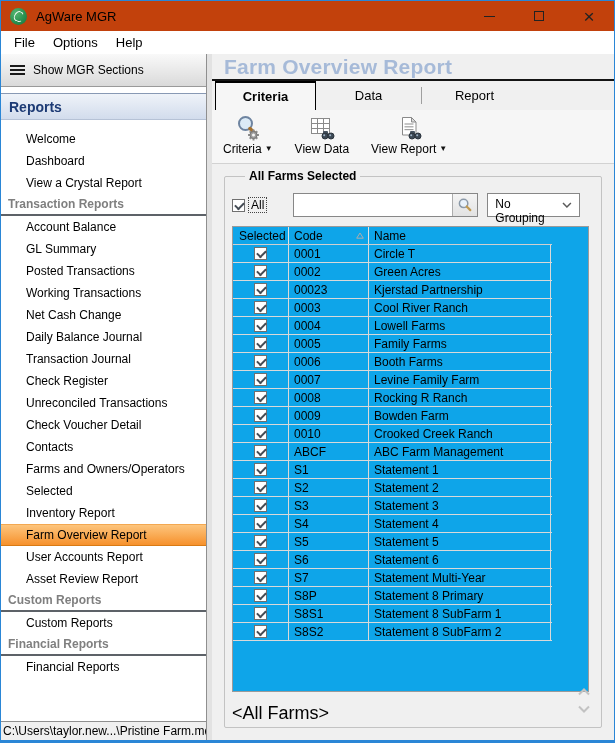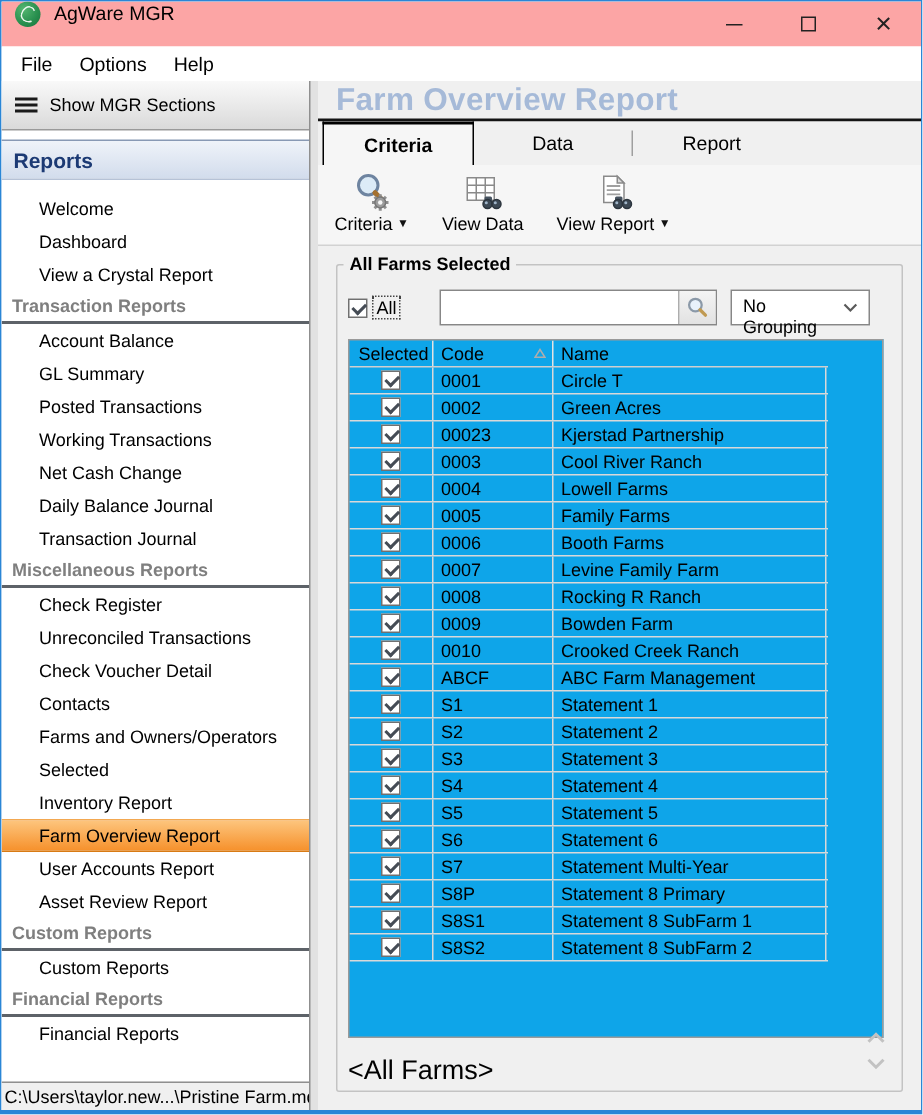--- a/index.html
+++ b/index.html
@@ -3,21 +3,21 @@
 <meta charset="utf-8">
 <style>
   * { box-sizing: border-box; margin: 0; padding: 0; }
   html,body { width:615px; height:743px; }
   body { font-family:"Liberation Sans", sans-serif; font-size:12px; color:#000; background:#fff; }
 
   .window { width:615px; height:743px; border:1px solid #2a86d6; border-bottom:3px solid #2a86d6;
             display:flex; flex-direction:column; background:#fff; overflow:hidden; }
 
   
-  .titlebar { height:30px; flex:0 0 30px; display:flex; background:#fca5a5; }
+  .titlebar { height:30px; flex:0 0 30px; display:flex; align-items:center; background:#c2410c; }
   .app-logo { width:17px; height:17px; border-radius:50%; margin-left:9px; position:relative;
               background:radial-gradient(circle at 34% 30%, #55b671 0%, #2a9150 55%, #15713a 100%); }
   .app-logo::after { content:""; position:absolute; left:4px; top:3px; width:8px; height:9px;
               border:1.4px solid rgba(255,255,255,.9); border-radius:50% 50% 50% 50%/60% 60% 40% 40%;
               border-right-color:transparent; transform:rotate(18deg); }
   .app-title { margin-left:9px; font-size:13px; }
   .win-controls { margin-left:auto; display:flex; height:100%; }
   .win-btn { width:50px; height:100%; display:flex; align-items:center; justify-content:center; cursor:default; }
   .glyph-min { width:11px; height:0; border-top:1.6px solid #222; display:block; }
   .glyph-max { width:10px; height:10px; border:1.4px solid #222; display:block; }
@@ -71,21 +71,21 @@
   .toolbar { height:54px; flex:0 0 54px; background:#f6f6f6; border-bottom:1px solid #d2d2d2;
              display:flex; align-items:flex-start; padding:3px 0 0 6px; gap:12px; }
   .tool-btn { display:flex; flex-direction:column; align-items:center; padding:1px 5px; cursor:default; }
   .tool-icon { width:28px; height:28px; display:block; }
   .tool-label { font-size:12px; display:flex; align-items:center; gap:3px; white-space:nowrap; }
   .caret { font-size:8px; line-height:1; color:#111; }
 
   
   .criteria-area { flex:1; background:#f0f0f0; padding:12px 12px 12px 12px; min-height:0; }
   .groupbox { position:relative; height:100%; border:1px solid #c3c3c3; border-radius:2px; padding:0 0 0 7px; }
-  .group-label { position:absolute; top:-8px; left:4px; background:#f0f0f0; padding:0 4px;
+  .group-label { position:absolute; top:-8px; left:20px; background:#f0f0f0; padding:0 4px;
                  font-weight:bold; font-size:12px; }
 
   .controls-row { margin-top:16px; display:flex; align-items:center; }
   .cb { width:13px; height:13px; border:1px solid #707070; background:#fff; position:relative; flex:0 0 13px; }
   .cb.checked::after { content:""; position:absolute; left:2px; top:2px; width:7px; height:4px;
                  border-left:2px solid #454c55; border-bottom:2px solid #454c55; transform:rotate(-45deg); }
   .all-label { margin-left:4px; padding:0 2px; outline:1px dotted #444; font-size:12px; }
 
   .search-box { margin-left:27px; width:185px; height:24px; background:#fff; border:1px solid #878787;
                 display:flex; align-items:stretch; }
@@ -152,21 +152,20 @@
           <div class="nav-item">Dashboard</div>
           <div class="nav-item">View a Crystal Report</div>
           <div class="nav-section">Transaction Reports</div>
           <div class="nav-item">Account Balance</div>
           <div class="nav-item">GL Summary</div>
           <div class="nav-item">Posted Transactions</div>
           <div class="nav-item">Working Transactions</div>
           <div class="nav-item">Net Cash Change</div>
           <div class="nav-item">Daily Balance Journal</div>
           <div class="nav-item">Transaction Journal</div>
-          <div class="nav-section">Miscellaneous Reports</div>
           <div class="nav-item">Check Register</div>
           <div class="nav-item">Unreconciled Transactions</div>
           <div class="nav-item">Check Voucher Detail</div>
           <div class="nav-item">Contacts</div>
           <div class="nav-item">Farms and Owners/Operators</div>
           <div class="nav-item">Selected</div>
           <div class="nav-item">Inventory Report</div>
           <div class="nav-item selected">Farm Overview Report</div>
           <div class="nav-item">User Accounts Report</div>
           <div class="nav-item">Asset Review Report</div>

